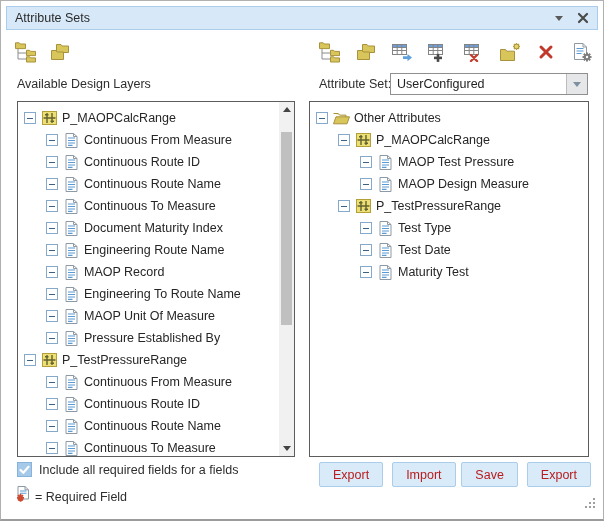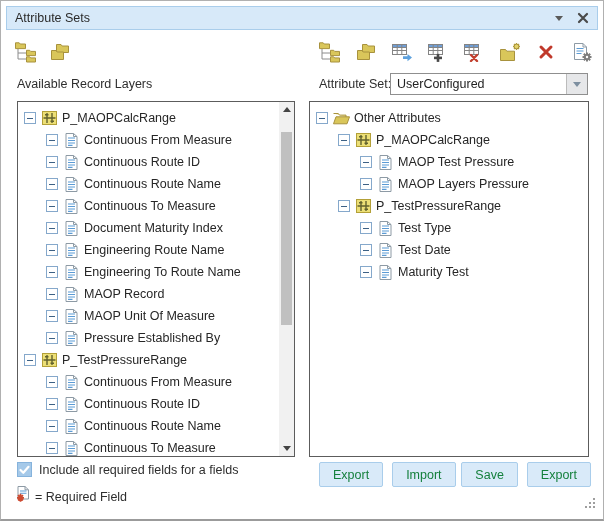--- a/index.html
+++ b/index.html
@@ -63,21 +63,21 @@
     display:flex; align-items:center; justify-content:center; cursor:pointer; }
   .checkbox .check{ display:none; }
   .checkbox.checked .check{ display:block; }
   .checkbox-label{ font-size:12.5px; color:#2e2e2e; }
   .required-row{ position:absolute; left:14px; top:485px; display:flex; align-items:center; }
   .required-row .txt{ font-size:12.5px; color:#2e2e2e; margin-left:5px; }
   .buttons-row{ position:absolute; left:318px; top:461px; width:272px; display:flex; justify-content:space-between; }
   .btn-group{ display:flex; gap:9px; }
   .btn{
     height:25px; padding:0 13px; background:#d9eaf9; border:1px solid #a9cdeb; border-radius:2px;
-    font-size:12.5px; color:#15803d; font-family:"Liberation Sans",sans-serif; cursor:pointer;
+    font-size:12.5px; color:#b91c1c; font-family:"Liberation Sans",sans-serif; cursor:pointer;
   }
   .resize-grip{ position:absolute; right:7px; bottom:6px; cursor:nwse-resize; }
 </style>
 </head>
 <body>
 
 <div class="dialog">
 
   <div class="titlebar">
     <span class="title-text">Attribute Sets</span>
@@ -167,21 +167,21 @@
         <path d="M3.5 5.5 h7 M3.5 8 h7 M3.5 10.5 h5" stroke="#5b9bd5" stroke-width="1.2"></path>
         <g>
           <path d="M14 9.5 v9 M9.5 14 h9 M10.8 10.8 l6.4 6.4 M17.2 10.8 l-6.4 6.4" stroke="#7e7e7e" stroke-width="2"></path>
           <circle cx="14" cy="14" r="3" fill="#7e7e7e"></circle>
           <circle cx="14" cy="14" r="1.2" fill="#fff"></circle>
         </g>
       </svg>
     </span>
   </div>
 
-  <div class="lbl lbl-available">Available Record Layers</div>
+  <div class="lbl lbl-available">Available Design Layers</div>
   <div class="lbl lbl-attrset">Attribute Set:</div>
   <div class="combo">
     <span class="combo-text">UserConfigured</span>
     <span class="combo-btn">
       <span class="combo-arrow"></span>
     </span>
   </div>
 
   <div class="panel panel-left">
     <div class="tree">
@@ -263,32 +263,32 @@
         </div>
         <div class="tree-row" style="padding-left: 28px;">
           <span class="expander"></span>
           <span class="node-icon">
             <svg width="13" height="15" viewBox="0 0 13 15">
               <path d="M1 0.5 H8.5 L12 3.5 V14.5 H1 Z" fill="#fff" stroke="#8d9aa5"></path>
               <path d="M8.5 0.5 V3.5 H12" fill="none" stroke="#8d9aa5"></path>
               <path d="M3 5 h7 M3 7.5 h7 M3 10 h7 M3 12.3 h4.5" stroke="#5b9bd5" stroke-width="1.2"></path>
             </svg>
           </span>
+          <span class="node-label">MAOP Record</span>
+        </div>
+        <div class="tree-row" style="padding-left: 28px;">
+          <span class="expander"></span>
+          <span class="node-icon">
+            <svg width="13" height="15" viewBox="0 0 13 15">
+              <path d="M1 0.5 H8.5 L12 3.5 V14.5 H1 Z" fill="#fff" stroke="#8d9aa5"></path>
+              <path d="M8.5 0.5 V3.5 H12" fill="none" stroke="#8d9aa5"></path>
+              <path d="M3 5 h7 M3 7.5 h7 M3 10 h7 M3 12.3 h4.5" stroke="#5b9bd5" stroke-width="1.2"></path>
+            </svg>
+          </span>
           <span class="node-label">Engineering To Route Name</span>
-        </div>
-        <div class="tree-row" style="padding-left: 28px;">
-          <span class="expander"></span>
-          <span class="node-icon">
-            <svg width="13" height="15" viewBox="0 0 13 15">
-              <path d="M1 0.5 H8.5 L12 3.5 V14.5 H1 Z" fill="#fff" stroke="#8d9aa5"></path>
-              <path d="M8.5 0.5 V3.5 H12" fill="none" stroke="#8d9aa5"></path>
-              <path d="M3 5 h7 M3 7.5 h7 M3 10 h7 M3 12.3 h4.5" stroke="#5b9bd5" stroke-width="1.2"></path>
-            </svg>
-          </span>
-          <span class="node-label">MAOP Record</span>
         </div>
         <div class="tree-row" style="padding-left: 28px;">
           <span class="expander"></span>
           <span class="node-icon">
             <svg width="13" height="15" viewBox="0 0 13 15">
               <path d="M1 0.5 H8.5 L12 3.5 V14.5 H1 Z" fill="#fff" stroke="#8d9aa5"></path>
               <path d="M8.5 0.5 V3.5 H12" fill="none" stroke="#8d9aa5"></path>
               <path d="M3 5 h7 M3 7.5 h7 M3 10 h7 M3 12.3 h4.5" stroke="#5b9bd5" stroke-width="1.2"></path>
             </svg>
           </span>
@@ -406,21 +406,21 @@
         </div>
         <div class="tree-row" style="padding-left: 50px;">
           <span class="expander"></span>
           <span class="node-icon">
             <svg width="13" height="15" viewBox="0 0 13 15">
               <path d="M1 0.5 H8.5 L12 3.5 V14.5 H1 Z" fill="#fff" stroke="#8d9aa5"></path>
               <path d="M8.5 0.5 V3.5 H12" fill="none" stroke="#8d9aa5"></path>
               <path d="M3 5 h7 M3 7.5 h7 M3 10 h7 M3 12.3 h4.5" stroke="#5b9bd5" stroke-width="1.2"></path>
             </svg>
           </span>
-          <span class="node-label">MAOP Layers Pressure</span>
+          <span class="node-label">MAOP Design Measure</span>
         </div>
         <div class="tree-row" style="padding-left: 28px;">
           <span class="expander"></span>
           <span class="node-icon">
             <svg width="15" height="14" viewBox="0 0 15 14">
               <rect x="0.5" y="0.5" width="14" height="13" fill="#ecdf76" stroke="#b3a038"></rect>
               <path d="M5 2 V12 M10 2 V12 M1.5 7 H13.5 M3 3.8 H6.5 M8.5 10.2 H12" stroke="#62622e" stroke-width="1.4" fill="none"></path>
             </svg>
           </span>
           <span class="node-label">P_TestPressureRange</span>

